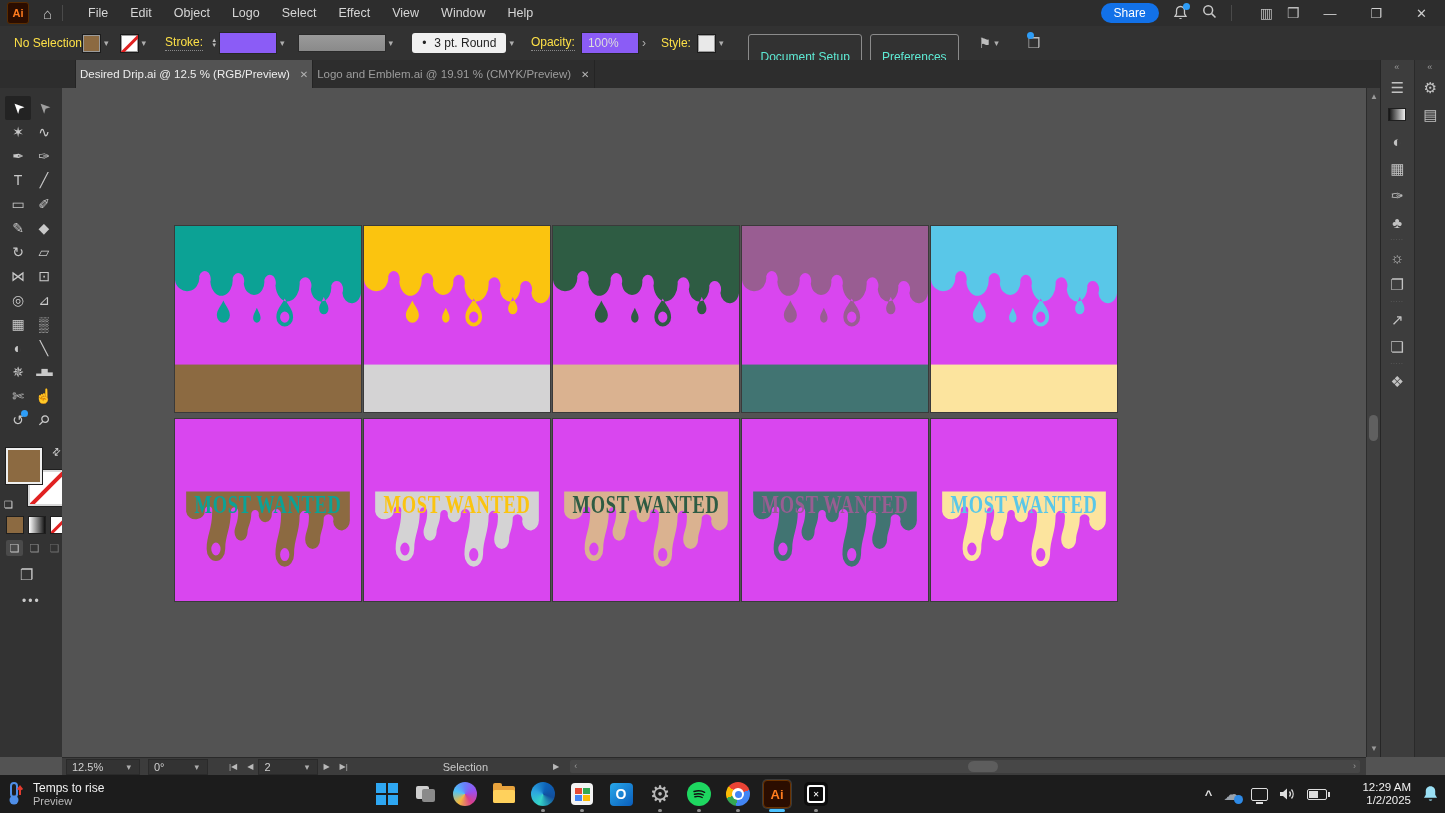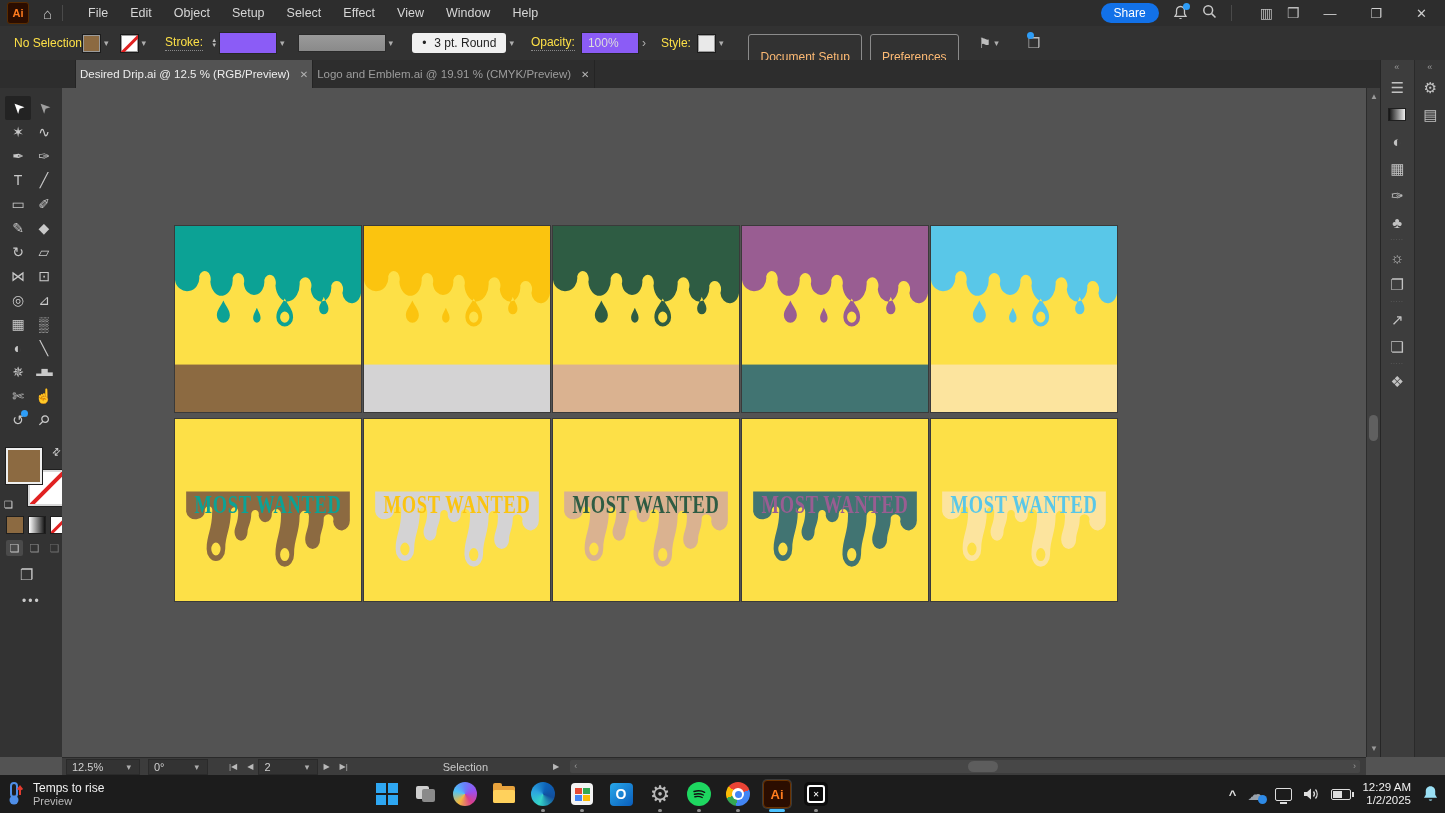--- a/index.html
+++ b/index.html
@@ -26,21 +26,21 @@
   .cb-label{color:#fde047;}
   .dotted{border-bottom:1px dotted #8a8a8a;padding-bottom:1px;}
   .swatch{width:17px;height:17px;border:1px solid #1c1c1c;box-shadow:inset 0 0 0 1px #9b9b9b;}
   .sw-none{background:#fff;position:relative;overflow:hidden;}
   .sw-none:before{content:"";position:absolute;left:-3px;top:7px;width:26px;height:2.5px;background:#e02121;transform:rotate(-45deg);}
   .chev{color:#aeaeae;font-size:9px;margin:0 3px;}
   .well{background:#8b5cf6;border:1px solid #272727;height:20px;display:flex;align-items:center;padding:0 6px;color:#ddd;}
   .stepper{display:flex;flex-direction:column;font-size:6px;color:#bbb;line-height:5px;margin-right:2px;}
   .profile{width:86px;height:16px;background:linear-gradient(#9a9a9a,#8a8a8a);border:1px solid #2a2a2a;}
   .brushbox{background:#f1f1f1;color:#222;border-radius:3px;height:20px;display:flex;align-items:center;padding:0 10px;gap:8px;font-size:12px;}
-  .cb-btn{border:1px solid #8b8b8b;border-radius:3px;height:21px;display:flex;align-items:center;padding:12px 11px;color:#fdba74;margin-top:28px;}
+  .cb-btn{border:1px solid #8b8b8b;border-radius:3px;height:21px;display:flex;align-items:center;padding:12px 11px;color:#5eead4;margin-top:28px;}
   .bluedot{position:absolute;left:-1px;top:-3px;width:7px;height:7px;border-radius:50%;background:#2e9df7;}
   
   .tabbar{left:0;top:60px;width:1380px;height:28px;background:#2d2d2d;display:flex;align-items:flex-end;}
   .tab{height:28px;display:flex;align-items:center;gap:10px;padding:0 4px;font-size:11.5px;border-right:1px solid #242424;}
   .tab.active{background:#535353;color:#ededed;}
   .tab.inactive{color:#9d9d9d;}
   .tab-close{font-size:10px;color:#b5b5b5;}
   .tab-lead{width:75px;height:28px;border-right:1px solid #242424;}
   
   .tools{left:0;top:88px;width:62px;height:669px;background:#333333;border-right:1px solid #262626;}
@@ -63,21 +63,21 @@
   .modebtn.grad{background:linear-gradient(90deg,#fff,#111);}
   .modebtn.none{background:#fff;position:relative;overflow:hidden;}
   .modebtn.none:before{content:"";position:absolute;left:-4px;top:6px;width:26px;height:2.5px;background:#e02121;transform:rotate(-45deg);}
   .drawmodes{position:absolute;left:6px;top:452px;display:flex;gap:3px;color:#c4c4c4;font-size:11px;}
   .dmode{width:17px;height:16px;display:flex;align-items:center;justify-content:center;}
   .dmode.on{background:#4a4a4a;border-radius:2px;}
   .screenmode{position:absolute;left:20px;top:478px;color:#c9c9c9;font-size:15px;}
   .tooldots{position:absolute;left:22px;top:506px;color:#c9c9c9;font-size:12px;letter-spacing:2px;}
   
   .canvas{left:62px;top:88px;width:1304px;height:669px;background:#535353;overflow:hidden;}
-  .artboard{position:absolute;width:186px;box-shadow:0 0 0 1px #3a3a3a;background:#fde047;}
+  .artboard{position:absolute;width:186px;box-shadow:0 0 0 1px #3a3a3a;background:#d946ef;}
   .artboard svg{display:block;width:100%;height:100%;}
   .mwtext{font-family:"Liberation Serif",serif;font-weight:bold;letter-spacing:1px;}
   .vscroll{left:1366px;top:88px;width:14px;height:669px;background:#3f3f3f;border-left:1px solid #2c2c2c;}
   .vthumb{position:absolute;left:2px;top:327px;width:9px;height:26px;border-radius:5px;background:#606060;}
   .varrow{position:absolute;left:3px;color:#9a9a9a;font-size:8px;}
   
   .dock{left:1380px;top:60px;width:65px;height:697px;background:#3a3a3a;border-left:1px solid #262626;display:flex;}
   .dockcol1{width:33px;border-right:1px solid #2a2a2a;background:#3d3d3d;}
   .dockcol2{width:32px;background:#363636;}
   .dockhead{height:14px;color:#9a9a9a;font-size:9px;text-align:center;line-height:14px;letter-spacing:1px;}
@@ -124,21 +124,21 @@
     font-size:14px;display:flex;align-items:center;justify-content:center;}
   .spotic{width:24px;height:24px;background:#1ed760;display:flex;align-items:center;justify-content:center;}
   .aitile{width:26px;height:26px;background:#2b0d00;border:1px solid #6b3300;border-radius:4px;color:#ff7c1e;
     font-weight:bold;font-size:13px;display:flex;align-items:center;justify-content:center;}
   .capcutic{width:24px;height:24px;background:#0d0d0d;border-radius:5px;display:flex;align-items:center;justify-content:center;}
   .capin{width:14px;height:14px;border:2px solid #fff;border-radius:3px;color:#fff;font-size:8px;display:flex;align-items:center;justify-content:center;}
   .tvback{position:relative;width:20px;height:16px;}
   .tvback .b1{position:absolute;left:0;top:0;width:13px;height:13px;background:#cfcfcf;border-radius:2px;}
   .tvback .b2{position:absolute;left:6px;top:3px;width:13px;height:13px;background:#8a8a8a;border-radius:2px;}
   .tray{position:absolute;right:6px;top:0;height:38px;display:flex;align-items:center;gap:11px;color:#e6e6e6;}
-  .clock{text-align:right;font-size:11.5px;line-height:13px;color:#f0f0f0;}
+  .clock{text-align:right;font-size:11.5px;line-height:13px;color:#f0f0f0;margin-left:24px;}
   .gear{color:#b9b9b9;font-size:23px;}
   .battery{position:relative;width:18px;height:9px;border:1.5px solid #ddd;border-radius:2px;}
   .battery:after{content:"";position:absolute;right:-4px;top:2px;width:2px;height:5px;background:#ddd;}
   .batfill{position:absolute;left:1px;top:1px;width:9px;height:7px;background:#ddd;}
   .monitor{width:15px;height:11px;border:1.5px solid #ddd;border-radius:2px;position:relative;}
   .monitor:after{content:"";position:absolute;left:4px;bottom:-4px;width:7px;height:2px;background:#ddd;}
 </style>
 </head>
 <body>
 
@@ -170,21 +170,21 @@
 
 <div class="screen">
 
   <div class="abs menubar">
     <div class="ai-logo">Ai</div>
     <div class="home-ic">⌂</div>
     <div class="mb-sep"></div>
     <div class="menu-item">File</div>
     <div class="menu-item">Edit</div>
     <div class="menu-item">Object</div>
-    <div class="menu-item">Setup</div>
+    <div class="menu-item">Logo</div>
     <div class="menu-item">Select</div>
     <div class="menu-item">Effect</div>
     <div class="menu-item">View</div>
     <div class="menu-item">Window</div>
     <div class="menu-item">Help</div>
     <div class="mb-right">
       <div class="share-btn">Share</div>
       <div class="bell-wrap">
         <svg width="15" height="16" viewBox="0 0 15 16">
             <path d="M7.5 1.5c-2.6 0-4 2-4 4.2v3.1L2 11.3h11l-1.5-2.5V5.7c0-2.2-1.4-4.2-4-4.2z" fill="none" stroke="#c9c9c9" stroke-width="1.3"></path>

